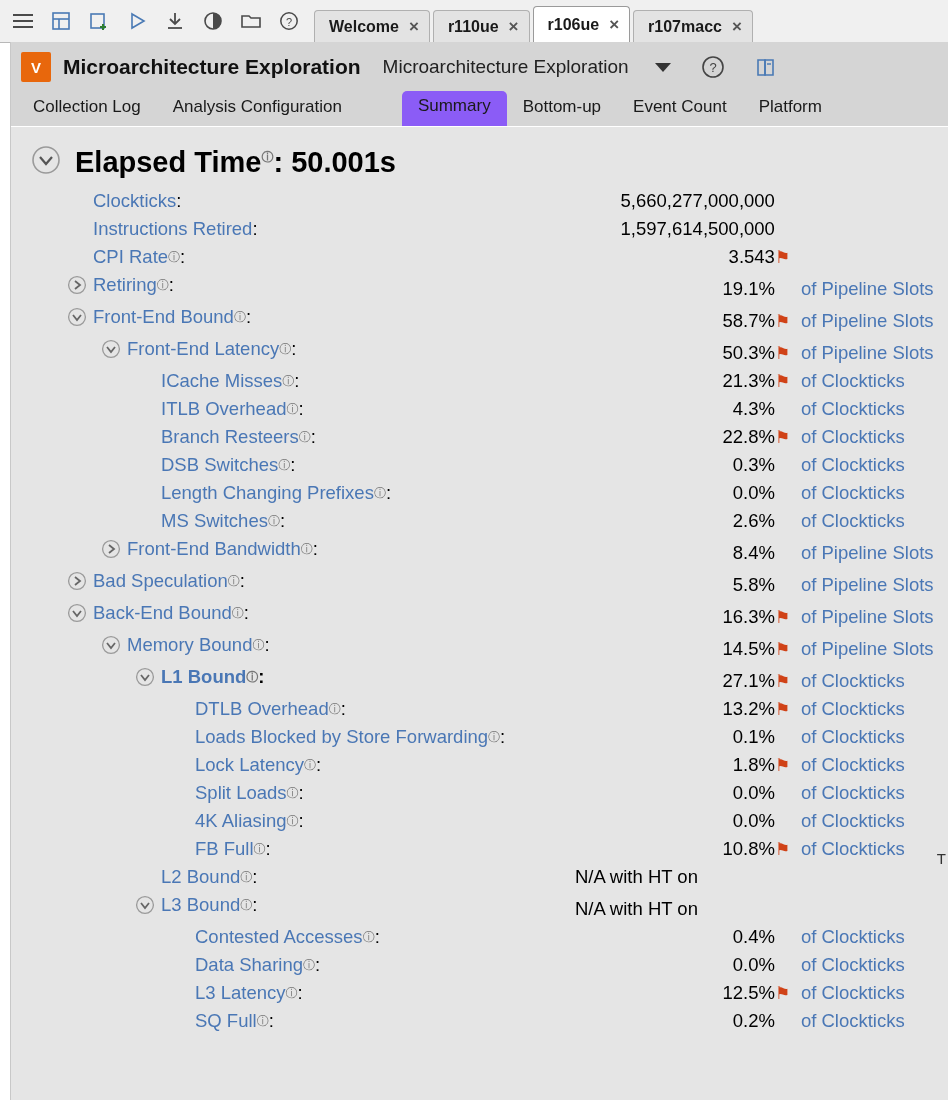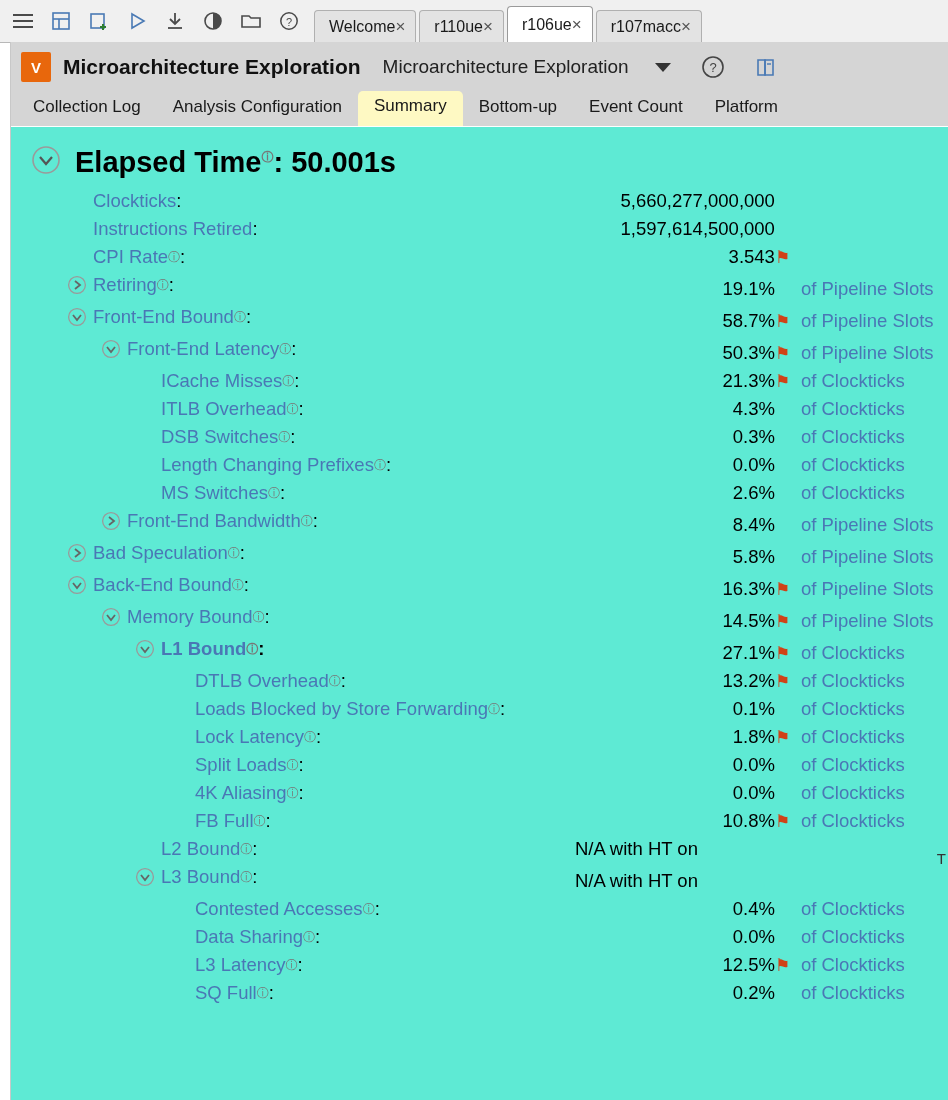--- a/index.html
+++ b/index.html
@@ -53,22 +53,24 @@
     height: 32px;
     background: #e3e3e3;
     border: 1px solid #b0b0b0;
     border-bottom: none;
     border-radius: 4px 4px 0 0;
     display: flex;
     align-items: center;
     padding: 0 10px 0 14px;
     font-size: 16px;
     color: #1a1a1a;
+    gap: 10px;
     position: relative;
     top: 1px;
+    font-weight: bold;
   }
   .tab.active {
     background: #ffffff;
     height: 36px;
     border-color: #9a9a9a;
   }
   .tab .x {
     font-size: 17px;
     color: #555;
     line-height: 1;
@@ -138,30 +140,31 @@
     padding-left: 6px;
     border-bottom: 1px solid #ffffff;
   }
   .rtab {
     font-size: 17px;
     color: #1a1a1a;
     padding: 4px 16px 8px 16px;
     line-height: 22px;
   }
   .rtab.active {
-    background: #fef9c3;
+    background: #8b5cf6;
     border-radius: 5px 5px 0 0;
     font-weight: normal;
     padding-bottom: 9px;
+    margin-left: 44px;
   }
 
   
   .content {
     position: relative;
-    background: #5eead4;
+    background: #e5e5e5;
     height: calc(100% - 84px);
     overflow: hidden;
   }
   .elapsed-row {
     display: flex;
     align-items: center;
     padding: 18px 0 6px 20px;
   }
   .elapsed-title {
     font-size: 29px;
@@ -464,20 +467,32 @@
                   <span>:</span>
                 </div>
               </td>
               <td class="c-val">4.3%</td>
               <td class="c-flag"></td>
               <td class="c-unit">of Clockticks</td>
             </tr>
             <tr>
               <td class="c-name" style="padding-left: 150px;">
                 <div class="name-wrap">
+                  <span class="name-link">Branch Resteers</span>
+                  <span class="sup">ⓘ</span>
+                  <span>:</span>
+                </div>
+              </td>
+              <td class="c-val val-red">22.8%</td>
+              <td class="c-flag"><span class="flag">⚑</span></td>
+              <td class="c-unit">of Clockticks</td>
+            </tr>
+            <tr>
+              <td class="c-name" style="padding-left: 150px;">
+                <div class="name-wrap">
                   <span class="name-link">DSB Switches</span>
                   <span class="sup">ⓘ</span>
                   <span>:</span>
                 </div>
               </td>
               <td class="c-val">0.3%</td>
               <td class="c-flag"></td>
               <td class="c-unit">of Clockticks</td>
             </tr>
             <tr>

